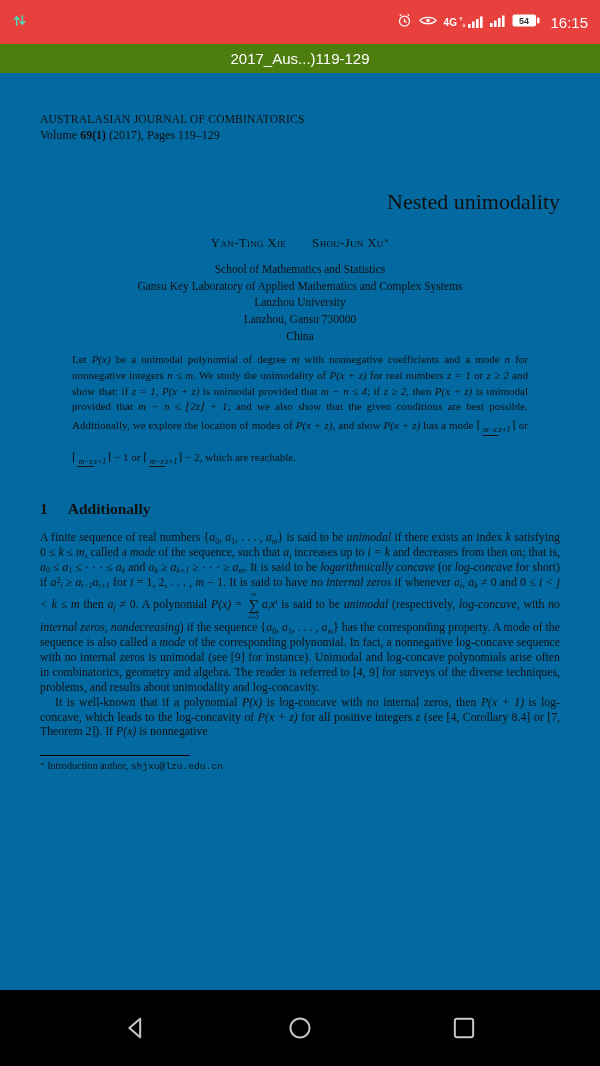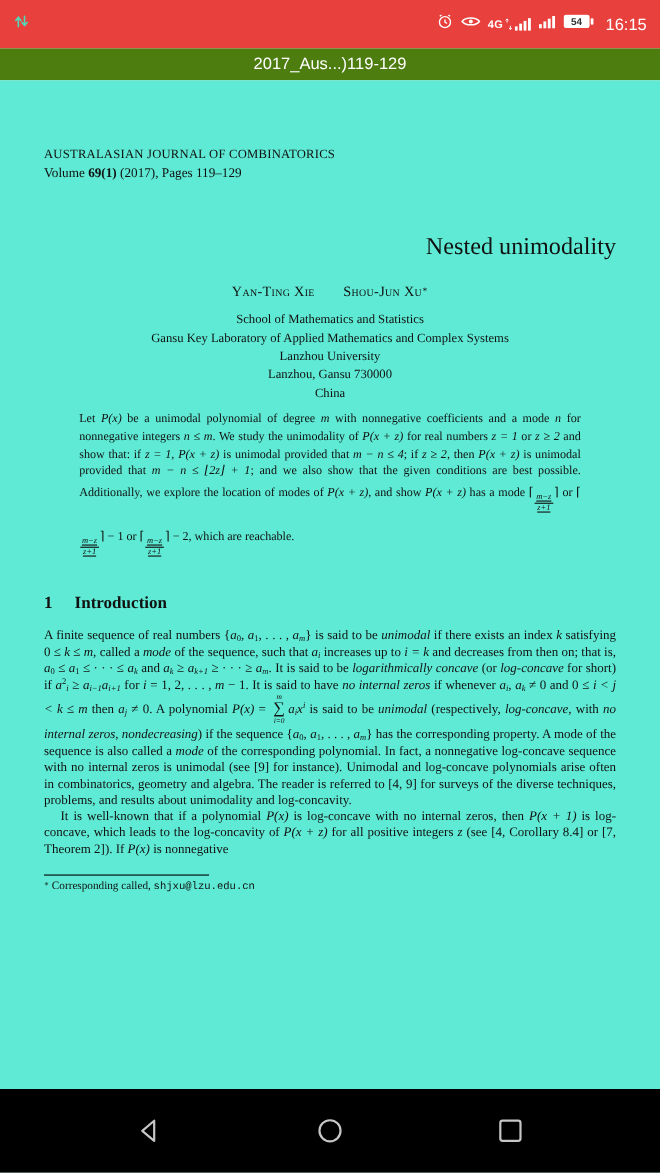--- a/index.html
+++ b/index.html
@@ -10,21 +10,21 @@
   .status-bar{position:absolute;top:0;left:0;right:0;height:44px;background:#e8403c;display:flex;align-items:center;padding:0 12px;box-sizing:border-box;color:#fff;font-family:"Liberation Sans","DejaVu Sans",sans-serif;}
   .sb-right{margin-left:auto;display:flex;align-items:center;gap:7px;}
   .net-4g{font-size:10px;font-weight:bold;letter-spacing:.3px;}
   .sim{display:flex;align-items:center;gap:2px;}
   .time{font-size:15px;margin-left:3px;}
 
   
   .title-bar{position:absolute;top:44px;left:0;right:0;height:29px;background:#4d7c0f;color:#fff;display:flex;align-items:center;justify-content:center;font-family:"Liberation Sans","DejaVu Sans",sans-serif;font-size:15px;}
 
   
-  .page{position:absolute;top:73px;left:0;right:0;height:917px;background:#5eead4;overflow:hidden;box-sizing:border-box;padding:62px 40px 0;}
+  .page{position:absolute;top:73px;left:0;right:0;height:917px;background:#0369a1;overflow:hidden;box-sizing:border-box;padding:40px 40px 0;}
   .journal{font-size:11.5px;letter-spacing:.2px;}
   .volume{font-size:12px;margin-top:3px;}
   .bold{font-weight:bold;}
   .paper-title{text-align:right;font-size:22px;margin-top:46px;}
   .authors{text-align:center;margin-top:20px;font-variant:small-caps;font-size:13px;letter-spacing:.3px;}
   .authors .gap{display:inline-block;width:26px;}
   .authors sup{font-size:60%;top:-.5em;}
   .affiliation{text-align:center;font-size:11.5px;margin-top:10px;line-height:1.45;}
   .abstract-heading{text-align:center;font-weight:bold;font-size:12.5px;margin-top:20px;}
   .abstract{margin:8px 32px 0;font-size:11px;line-height:1.42;text-align:justify;}
@@ -34,21 +34,21 @@
   .para.indent{margin-top:0;text-indent:15px;}
   .footnote-rule{width:150px;border-top:1px solid #000;margin-top:16px;}
   .footnote{font-size:10.2px;margin-top:4px;}
   .footnote .email{font-family:"Liberation Mono","DejaVu Sans Mono",monospace;font-size:9.6px;}
 
   
   .it{font-style:italic;}
   sub,sup{font-size:66%;line-height:0;position:relative;vertical-align:baseline;}
   sub{top:.28em;}
   sup{top:-.45em;}
-  .frac{display:inline-flex;flex-direction:column;text-align:center;vertical-align:-.4em;font-size:70%;line-height:1.15;margin:11px 1px;font-style:italic;text-decoration:underline;}
+  .frac{display:inline-flex;flex-direction:row;text-align:center;vertical-align:-.4em;font-size:70%;line-height:1.15;margin:11px 1px;font-style:italic;}
   .frac .num{border-bottom:.8px solid #111;padding:0 1.5px;}
   .bigop{display:inline-flex;flex-direction:column;align-items:center;vertical-align:middle;margin:0 3px;line-height:1;}
   .bigop .lim{font-size:58%;line-height:1.15;font-style:italic;}
   .bigop .op{font-size:125%;line-height:1;}
 
   
   .nav-bar{position:absolute;bottom:0;left:0;right:0;height:76px;background:#000;display:flex;align-items:center;justify-content:space-between;padding:0 118px;box-sizing:border-box;}
   .nav-btn{width:36px;height:36px;display:flex;align-items:center;justify-content:center;cursor:pointer;}
 </style>
 </head>
@@ -133,31 +133,31 @@
           <span class="num">m−z</span>
           <span class="den">z+1</span>
         </span><span>⌉ or ⌈</span><span class="frac">
           <span class="num">m−z</span>
           <span class="den">z+1</span>
         </span><span>⌉ − 1 or ⌈</span><span class="frac">
           <span class="num">m−z</span>
           <span class="den">z+1</span>
         </span><span>⌉ − 2, which are reachable.</span></div>
 
-    <div class="section-heading"><span class="num">1</span><span>Introduction</span></div>
+    <div class="section-heading"><span class="num">1</span><span>Additionally</span></div>
 
     <div class="para"><span>A finite sequence of real numbers {</span><span class="it">a</span><sub>0</sub><span>, </span><span class="it">a</span><sub>1</sub><span>, . . . , </span><span class="it">a</span><sub class="it">m</sub><span>} is said to be </span><span class="it">unimodal</span><span> if there exists an index </span><span class="it">k</span><span> satisfying 0 ≤ </span><span class="it">k</span><span> ≤ </span><span class="it">m</span><span>, called a </span><span class="it">mode</span><span> of the sequence, such that </span><span class="it">a</span><sub class="it">i</sub><span> increases up to </span><span class="it">i = k</span><span> and decreases from then on; that is, </span><span class="it">a</span><sub>0</sub><span> ≤ </span><span class="it">a</span><sub>1</sub><span> ≤ · · · ≤ </span><span class="it">a</span><sub class="it">k</sub><span> and </span><span class="it">a</span><sub class="it">k</sub><span> ≥ </span><span class="it">a</span><sub class="it">k+1</sub><span> ≥ · · · ≥ </span><span class="it">a</span><sub class="it">m</sub><span>. It is said to be </span><span class="it">logarithmically concave</span><span> (or </span><span class="it">log-concave</span><span> for short) if </span><span class="it">a</span><sup>2</sup><sub class="it">i</sub><span> ≥ </span><span class="it">a</span><sub class="it">i−1</sub><span class="it">a</span><sub class="it">i+1</sub><span> for </span><span class="it">i</span><span> = 1, 2, . . . , </span><span class="it">m</span><span> − 1. It is said to have </span><span class="it">no internal zeros</span><span> if whenever </span><span class="it">a</span><sub class="it">i</sub><span>, </span><span class="it">a</span><sub class="it">k</sub><span> ≠ 0 and 0 ≤ </span><span class="it">i &lt; j &lt; k</span><span> ≤ </span><span class="it">m</span><span> then </span><span class="it">a</span><sub class="it">j</sub><span> ≠ 0. A polynomial </span><span class="it">P(x)</span><span> = </span><span class="bigop">
           <span class="lim">m</span>
           <span class="op">∑</span>
           <span class="lim">i=0</span>
         </span><span class="it">a</span><sub class="it">i</sub><span class="it">x</span><sup class="it">i</sup><span> is said to be </span><span class="it">unimodal</span><span> (respectively, </span><span class="it">log-concave</span><span>, with </span><span class="it">no internal zeros</span><span>, </span><span class="it">nondecreasing</span><span>) if the sequence {</span><span class="it">a</span><sub>0</sub><span>, </span><span class="it">a</span><sub>1</sub><span>, . . . , </span><span class="it">a</span><sub class="it">m</sub><span>} has the corresponding property. A mode of the sequence is also called a </span><span class="it">mode</span><span> of the corresponding polynomial. In fact, a nonnegative log-concave sequence with no internal zeros is unimodal (see [9] for instance). Unimodal and log-concave polynomials arise often in combinatorics, geometry and algebra. The reader is referred to [4, 9] for surveys of the diverse techniques, problems, and results about unimodality and log-concavity.</span></div>
     <div class="para indent"><span>It is well-known that if a polynomial </span><span class="it">P(x)</span><span> is log-concave with no internal zeros, then </span><span class="it">P(x + 1)</span><span> is log-concave, which leads to the log-concavity of </span><span class="it">P(x + z)</span><span> for all positive integers </span><span class="it">z</span><span> (see [4, Corollary 8.4] or [7, Theorem 2]). If </span><span class="it">P(x)</span><span> is nonnegative</span></div>
 
     <div class="footnote-rule"></div>
-    <div class="footnote"><sup>∗</sup><span> Corresponding called, </span><span class="email">shjxu@lzu.edu.cn</span></div>
+    <div class="footnote"><sup>∗</sup><span> Introduction author, </span><span class="email">shjxu@lzu.edu.cn</span></div>
   </div>
 
   <div class="nav-bar">
     <span class="nav-btn">
       <svg width="30" height="30" viewBox="0 0 36 36">
         <path d="M23 7 L10 18 L23 29 Z" fill="none" stroke="#c6c6c6" stroke-width="2.4" stroke-linejoin="round"></path>
       </svg>
     </span>
     <span class="nav-btn">
       <svg width="30" height="30" viewBox="0 0 36 36">

